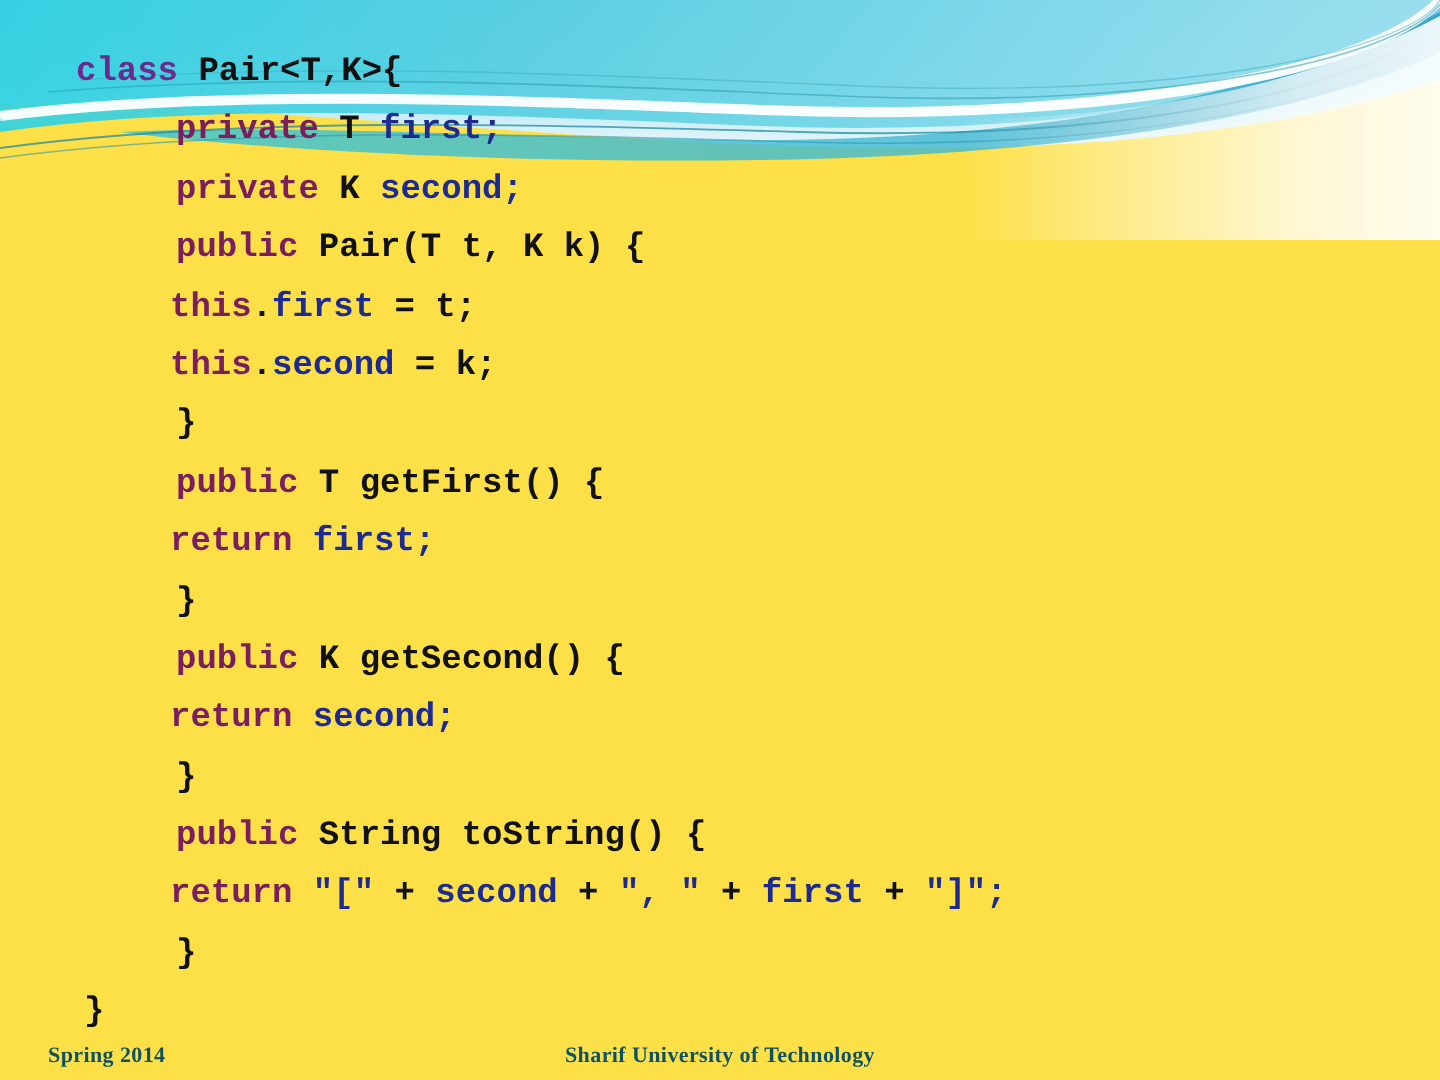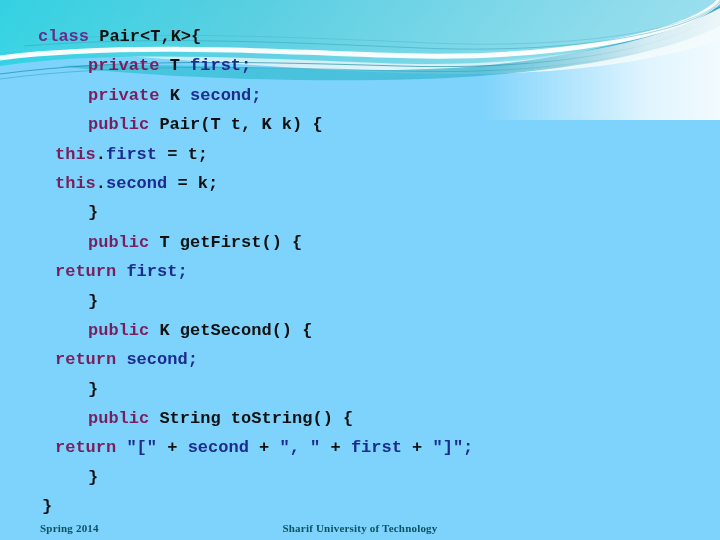--- a/index.html
+++ b/index.html
@@ -6,21 +6,21 @@
   html, body {
     margin: 0; padding: 0;
     width: 720px; height: 540px;
     overflow: hidden;
     background: #ffffff;
   }
   #slide {
     position: relative;
     width: 720px;
     height: 540px;
-    background: #7dd3fc;
+    background: #fde047;
     font-family: "Liberation Sans", sans-serif;
     overflow: hidden;
   }
 
   
   #deco {
     position: absolute;
     top: 0; left: 0;
     width: 720px; height: 120px;
     pointer-events: none;
@@ -34,39 +34,39 @@
     font-family: "Liberation Mono", "DejaVu Sans Mono", monospace;
     font-size: 17px;
     font-weight: bold;
     line-height: 29.4px;
     white-space: pre;
     letter-spacing: 0px;
   }
   .ln { display: block; height: 29.4px; }
   .ind0 { padding-left: 38px; }
   .ind1 { padding-left: 88px; }
-  .ind2 { padding-left: 55px; }
+  .ind2 { padding-left: 85px; }
   .ind3 { padding-left: 42px; }
 
   .kw  { color: #7a1f5c; }   
   .cls { color: #6b2a8e; }   
   .id  { color: #1d2a8f; }   
   .pl  { color: #111111; }   
 
   
   .footer {
     position: absolute;
     bottom: 6px;
     font-family: "Liberation Serif", "DejaVu Serif", serif;
     font-size: 11px;
     font-weight: bold;
     color: #0e5262;
     letter-spacing: 0.2px;
   }
-  #footer-date  { left: 40px; margin-top: 44px; }
+  #footer-date  { left: 24px; margin-top: 44px; }
   #footer-org   { left: 0; width: 720px; text-align: center; }
   #footer-page  { left: 0; width: 720px; text-align: right; padding-right: 30px; }
 </style>
 </head>
 <body>
 
 <div id="slide">
 
   <svg id="deco" viewBox="0 0 720 120" preserveAspectRatio="none">
     <defs>

